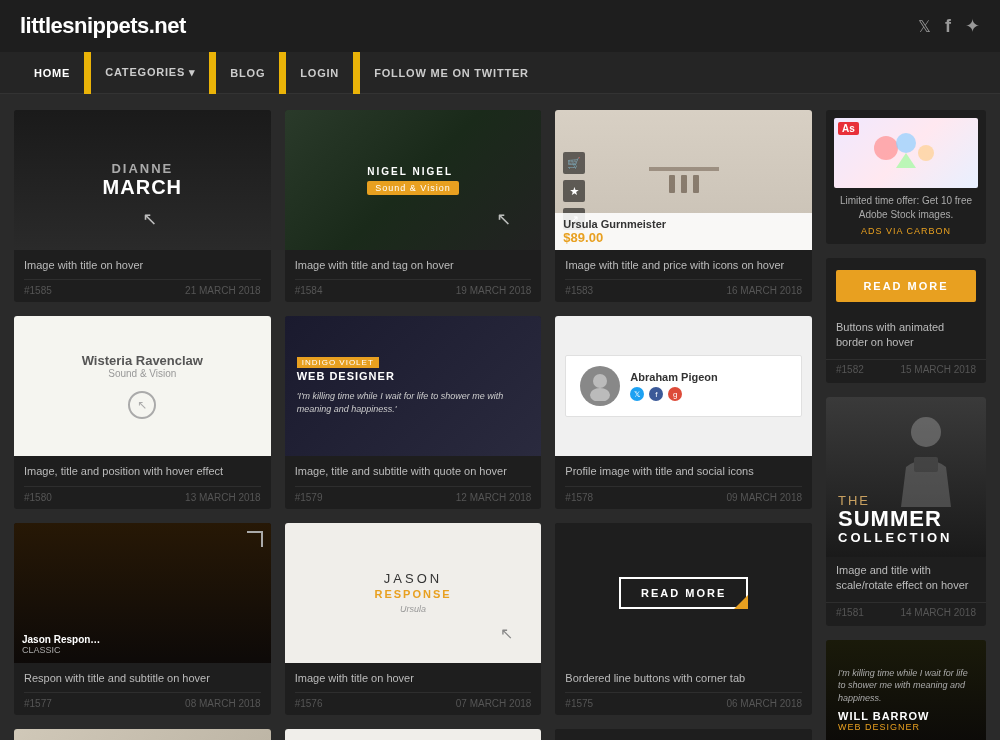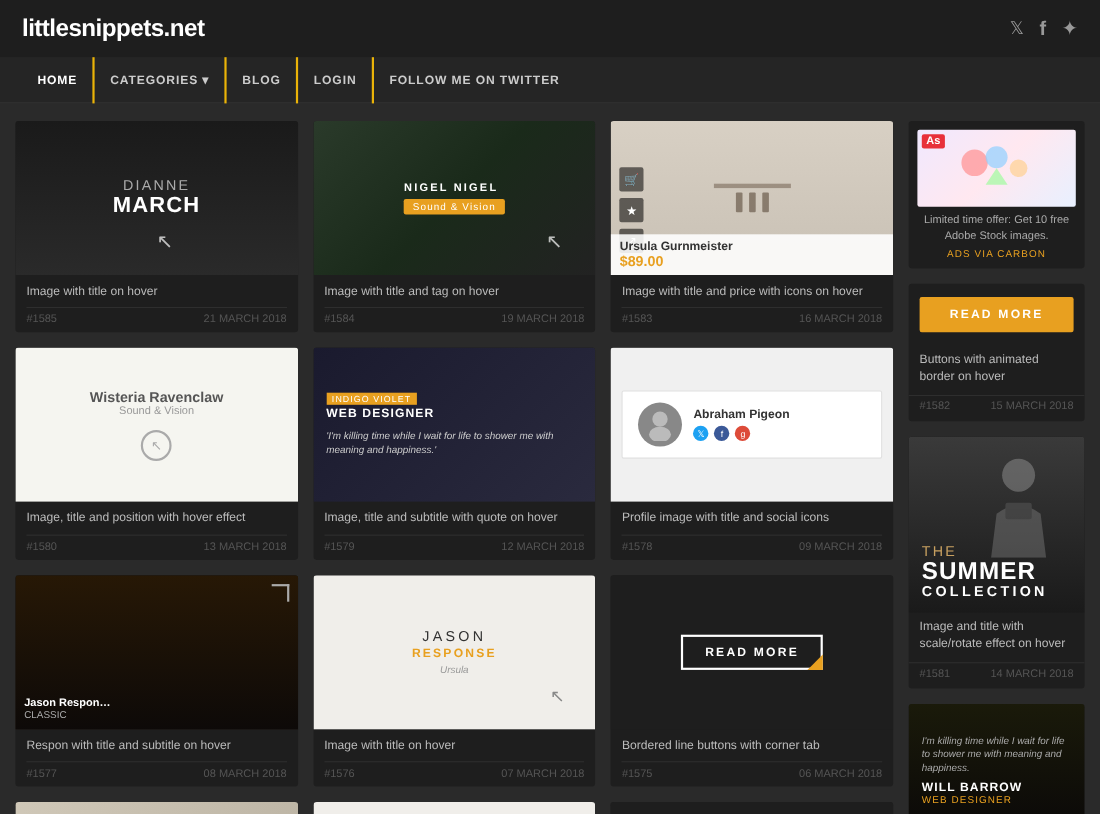--- a/index.html
+++ b/index.html
@@ -58,21 +58,21 @@
       text-decoration: none;
       font-size: 11px;
       font-weight: 700;
       letter-spacing: 0.8px;
       text-transform: uppercase;
       padding: 0 14px;
       height: 42px;
       display: flex;
       align-items: center;
       cursor: pointer;
-      border-left: 2px solid #eab308;
+      border-left: 7px solid #eab308;
     }
     .nav-item:first-child { border-left: none; }
     .nav-item.active { color: #fff; }
 
     
     .main-content {
       display: flex;
       padding: 16px 14px;
       gap: 14px;
     }
@@ -144,21 +144,21 @@
       background: linear-gradient(to bottom, #1a1a1a 0%, #2a2a2a 100%);
       display: flex;
       flex-direction: column;
       align-items: center;
       justify-content: center;
     }
     .thumb-1 .name-overlay {
       text-align: center;
       color: #fff;
     }
-    .thumb-1 .name-overlay .first { font-size: 13px; font-weight: 400; letter-spacing: 2px; color: #aaa; }
+    .thumb-1 .name-overlay .first { font-size: 13px; font-weight: 700; letter-spacing: 2px; color: #aaa; }
     .thumb-1 .name-overlay .last { font-size: 20px; font-weight: 700; letter-spacing: 1px; }
     .thumb-1-cursor {
       position: absolute;
       bottom: 20px;
       left: 50%;
       color: #fff;
       font-size: 18px;
       opacity: 0.7;
     }
 

